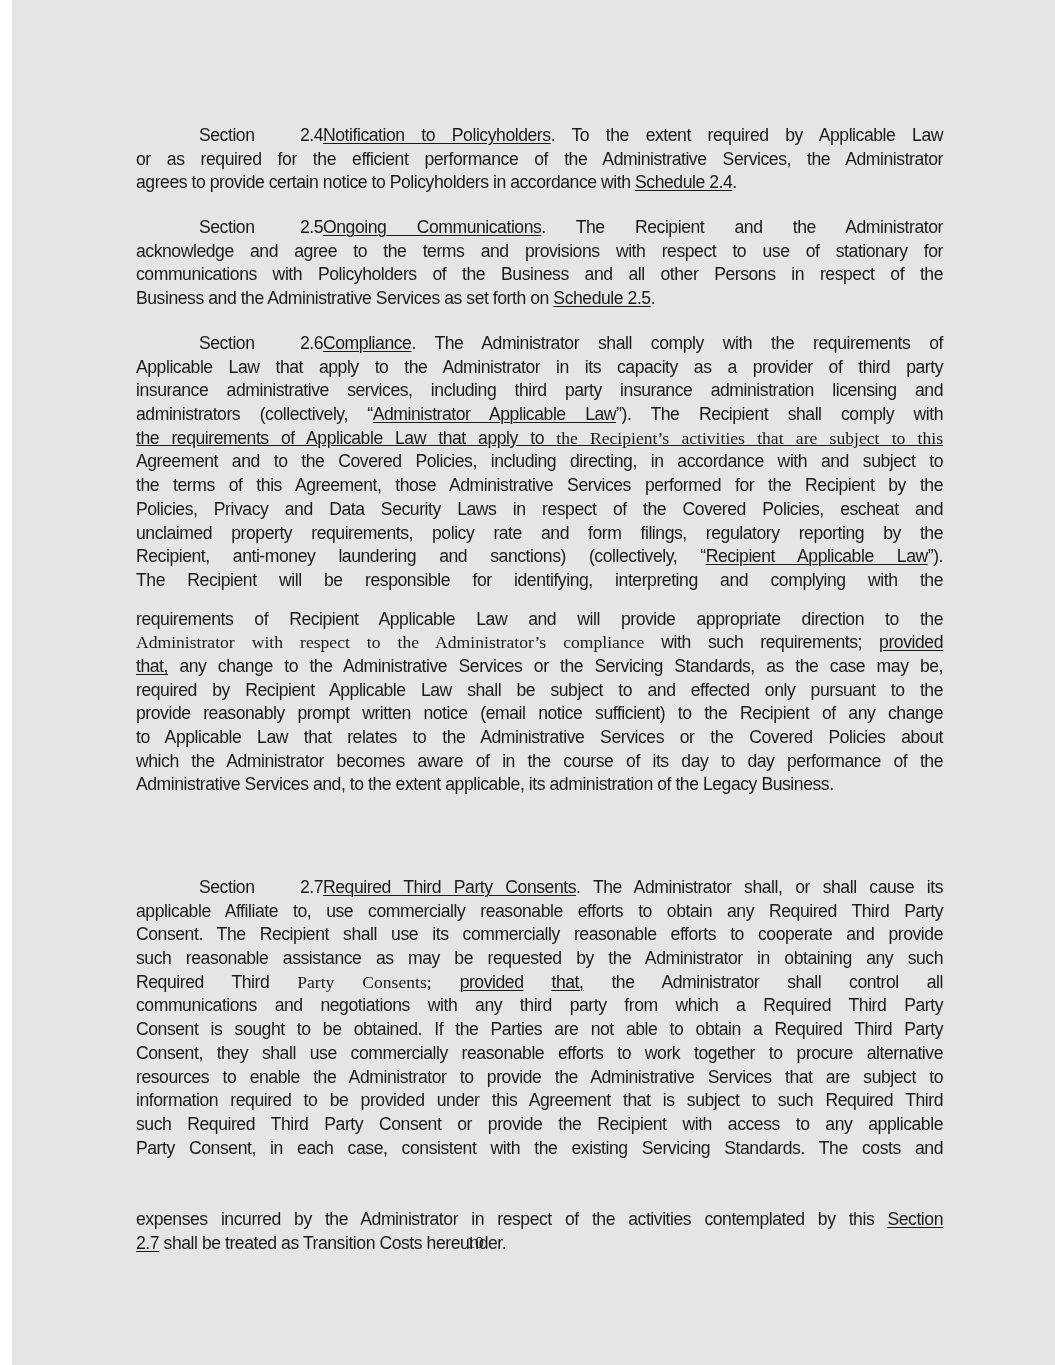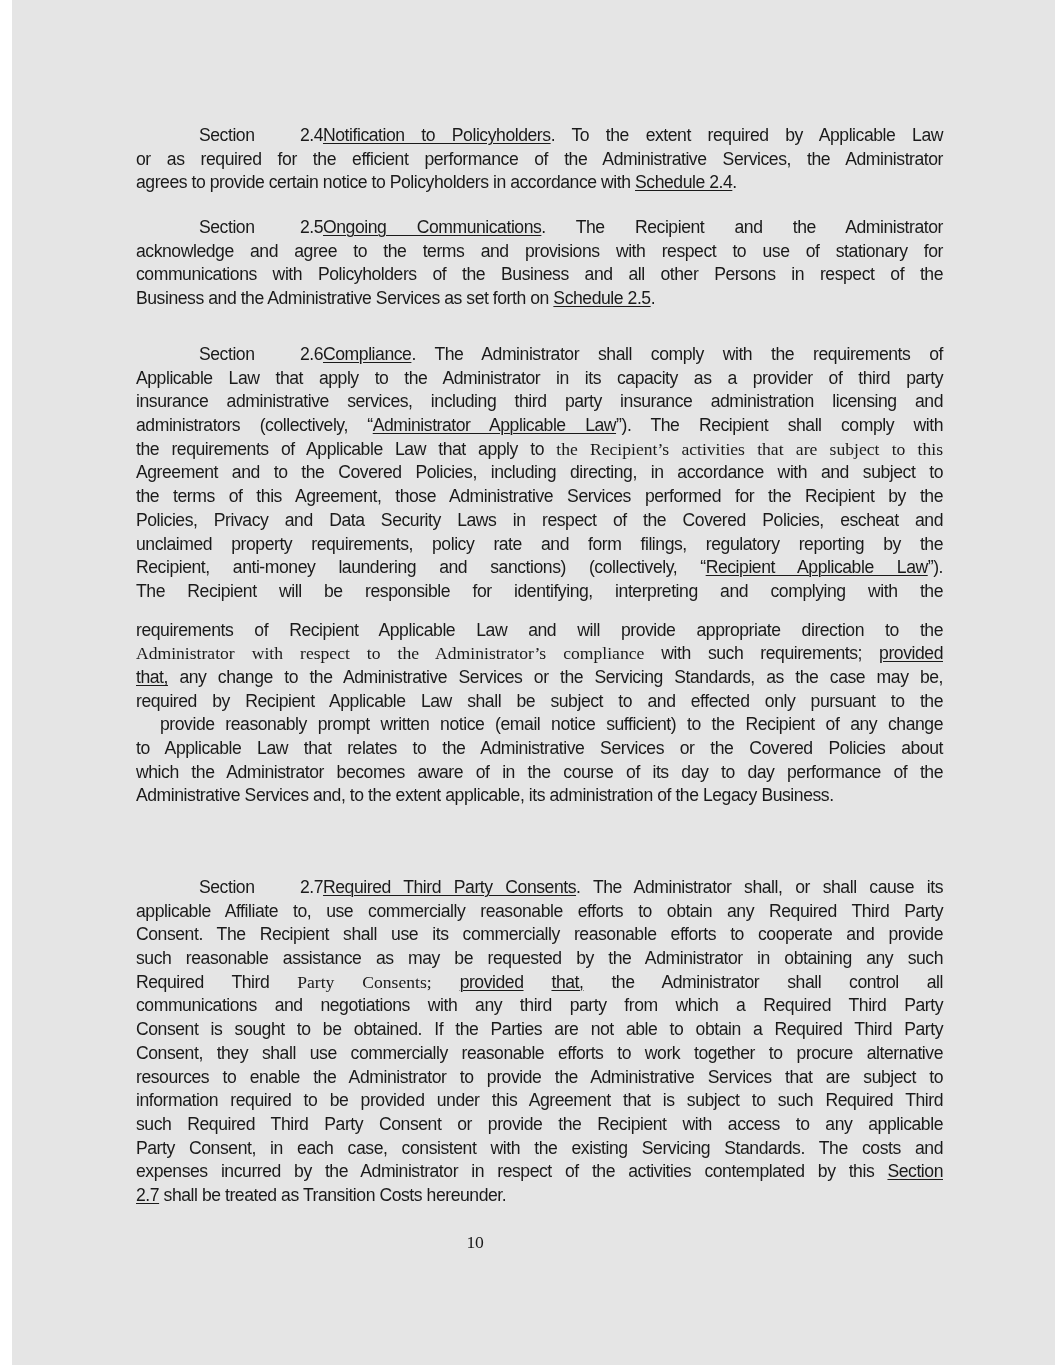--- a/index.html
+++ b/index.html
@@ -41,52 +41,52 @@
   </div>
 
   <div class="para" style="top:216px">
     <span class="line first" style="word-spacing: 0.00173611px;"><span class="sec-num">Section 2.5</span><span class="u">Ongoing Communications</span><span>.   The Recipient and the Administrator</span></span>
     <span class="line" style="word-spacing: 0px;">acknowledge and agree to the terms and provisions with respect to use of stationary for</span>
     <span class="line" style="word-spacing: 0px;">communications with Policyholders of the Business and all other Persons in respect of the</span>
     <span class="line last"><span>Business and the Administrative Services as set forth on </span><span class="u">Schedule 2.5</span><span>.</span></span>
   </div>
 
   <div class="para" style="top:332px">
-    <span class="line first" style="word-spacing: 0px; margin-top: 11px;"><span class="sec-num">Section 2.6</span><span class="u">Compliance</span><span>.  The Administrator shall comply with the requirements of</span></span>
+    <span class="line first" style="word-spacing: 0px;"><span class="sec-num">Section 2.6</span><span class="u">Compliance</span><span>.  The Administrator shall comply with the requirements of</span></span>
     <span class="line" style="word-spacing: 0px;">Applicable Law that apply to the Administrator in its capacity as a provider of third party</span>
     <span class="line" style="word-spacing: 0px;">insurance administrative services, including third party insurance administration licensing and</span>
     <span class="line" style="word-spacing: 0px;"><span>administrators (collectively, “</span><span class="u">Administrator Applicable Law</span><span>”).  The Recipient shall comply with</span></span>
-    <span class="line" style="word-spacing: 0px;"><span>the requirements of Applicable Law that apply to </span><span class="serif">the Recipient’s activities that are subject to this</span></span>
+    <span class="line" style="word-spacing: 0px; text-decoration: underline;"><span>the requirements of Applicable Law that apply to </span><span class="serif">the Recipient’s activities that are subject to this</span></span>
     <span class="line" style="word-spacing: 0px;">Agreement and to the Covered Policies, including directing, in accordance with and subject to</span>
     <span class="line" style="word-spacing: 0px;">the terms of this Agreement, those Administrative Services performed for the Recipient by the</span>
     <span class="line" style="word-spacing: 0px;">Policies, Privacy and Data Security Laws in respect of the Covered Policies, escheat and</span>
     <span class="line" style="word-spacing: 0px;">unclaimed property requirements, policy rate and form filings, regulatory reporting by the</span>
     <span class="line" style="word-spacing: 0px; letter-spacing: -0.450172px;"><span>Recipient, anti-money laundering and sanctions) (collectively, “</span><span class="u">Recipient Applicable Law</span><span>”).</span></span>
     <span class="line" style="word-spacing: 0px;">The Recipient will be responsible for identifying, interpreting and complying with the</span>
     <span class="line" style="word-spacing: 0px; margin-top: 15px;">requirements of Recipient Applicable Law and will provide appropriate direction to the</span>
     <span class="line" style="word-spacing: 0px;"><span class="serif">Administrator with respect to the Administrator’s compliance </span><span>with such requirements; </span><span class="u">provided</span></span>
     <span class="line" style="word-spacing: 0px;"><span class="u">that,</span><span> any change to the Administrative Services or the Servicing Standards, as the case may be,</span></span>
     <span class="line" style="word-spacing: 0px;">required by Recipient Applicable Law shall be subject to and effected only pursuant to the</span>
-    <span class="line" style="word-spacing: 0px; margin-left: 24px;">provide reasonably prompt written notice (email notice sufficient) to the Recipient of any change</span>
+    <span class="line" style="word-spacing: 0px;">provide reasonably prompt written notice (email notice sufficient) to the Recipient of any change</span>
     <span class="line" style="word-spacing: 0px;">to Applicable Law that relates to the Administrative Services or the Covered Policies about</span>
     <span class="line" style="word-spacing: 0px;">which the Administrator becomes aware of in the course of its day to day performance of the</span>
     <span class="line last">Administrative Services and, to the extent applicable, its administration of the Legacy Business.</span>
   </div>
 
   <div class="para" style="top:876px">
     <span class="line first" style="word-spacing: 0px;"><span class="sec-num">Section 2.7</span><span class="u">Required Third Party Consents</span><span>.  The Administrator shall, or shall cause its</span></span>
     <span class="line" style="word-spacing: 0px;">applicable Affiliate to, use commercially reasonable efforts to obtain any Required Third Party</span>
     <span class="line" style="word-spacing: 0px;">Consent.  The Recipient shall use its commercially reasonable efforts to cooperate and provide</span>
     <span class="line" style="word-spacing: 0px;">such reasonable assistance as may be requested by the Administrator in obtaining any such</span>
     <span class="line" style="word-spacing: 0.003125px;"><span>Required Third </span><span class="serif">Party Consents;</span><span> </span><span class="u">provided</span><span> </span><span class="u">that,</span><span> the Administrator shall control all</span></span>
     <span class="line" style="word-spacing: 0px;">communications and negotiations with any third party from which a Required Third Party</span>
     <span class="line" style="word-spacing: 0px;">Consent is sought to be obtained.  If the Parties are not able to obtain a Required Third Party</span>
     <span class="line" style="word-spacing: 0px;">Consent, they shall use commercially reasonable efforts to work together to procure alternative</span>
     <span class="line" style="word-spacing: 0px;">resources to enable the Administrator to provide the Administrative Services that are subject to</span>
     <span class="line" style="word-spacing: 0px;">information required to be provided under this Agreement that is subject to such Required Third</span>
     <span class="line" style="word-spacing: 0px;">such Required Third Party Consent or provide the Recipient with access to any applicable</span>
     <span class="line" style="word-spacing: 0px;">Party Consent, in each case, consistent with the existing Servicing Standards.  The costs and</span>
-    <span class="line" style="word-spacing: 0px;"><span>expenses incurred by the Administrator in respect of the activities contemplated by this </span><span class="u">Section</span></span>
+    <span class="line" style="word-spacing: 0px; margin-top: 48px;"><span>expenses incurred by the Administrator in respect of the activities contemplated by this </span><span class="u">Section</span></span>
     <span class="line last"><span class="u">2.7</span><span> shall be treated as Transition Costs hereunder.</span></span>
   </div>
 
   <div class="page-number">10</div>
 </div>
 
 </body></html>

